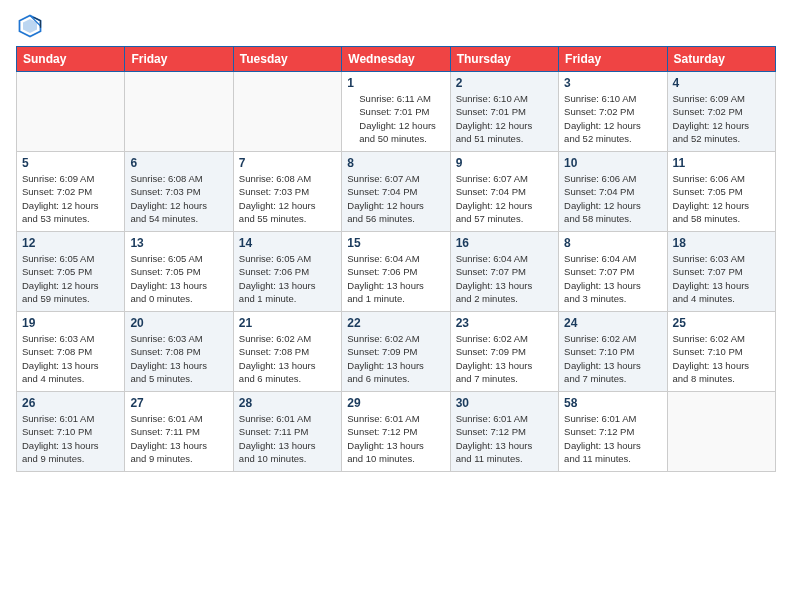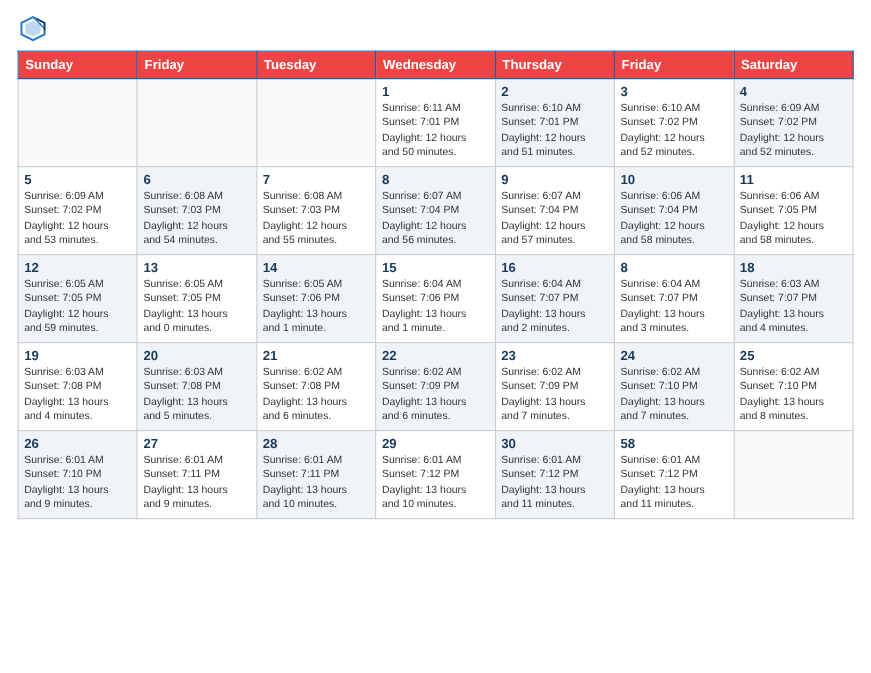--- a/index.html
+++ b/index.html
@@ -130,21 +130,21 @@
           <th>Saturday</th>
         </tr>
     </thead>
     <tbody id="calendar-body">
     <tr>
           <td class="empty"></td>
           <td class="empty"></td>
           <td class="empty"></td>
           <td>
             <span class="day-number">1</span>
-            <div class="day-info" style="white-space: pre-line;">Sunrise: 6:11 AM
+            <div class="day-info" style="white-space: pre-line; margin-left: 12px;">Sunrise: 6:11 AM
 Sunset: 7:01 PM
 Daylight: 12 hours
 and 50 minutes.</div>
           </td>
           <td class="shaded">
             <span class="day-number">2</span>
             <div class="day-info" style="white-space: pre-line;">Sunrise: 6:10 AM
 Sunset: 7:01 PM
 Daylight: 12 hours
 and 51 minutes.</div>

